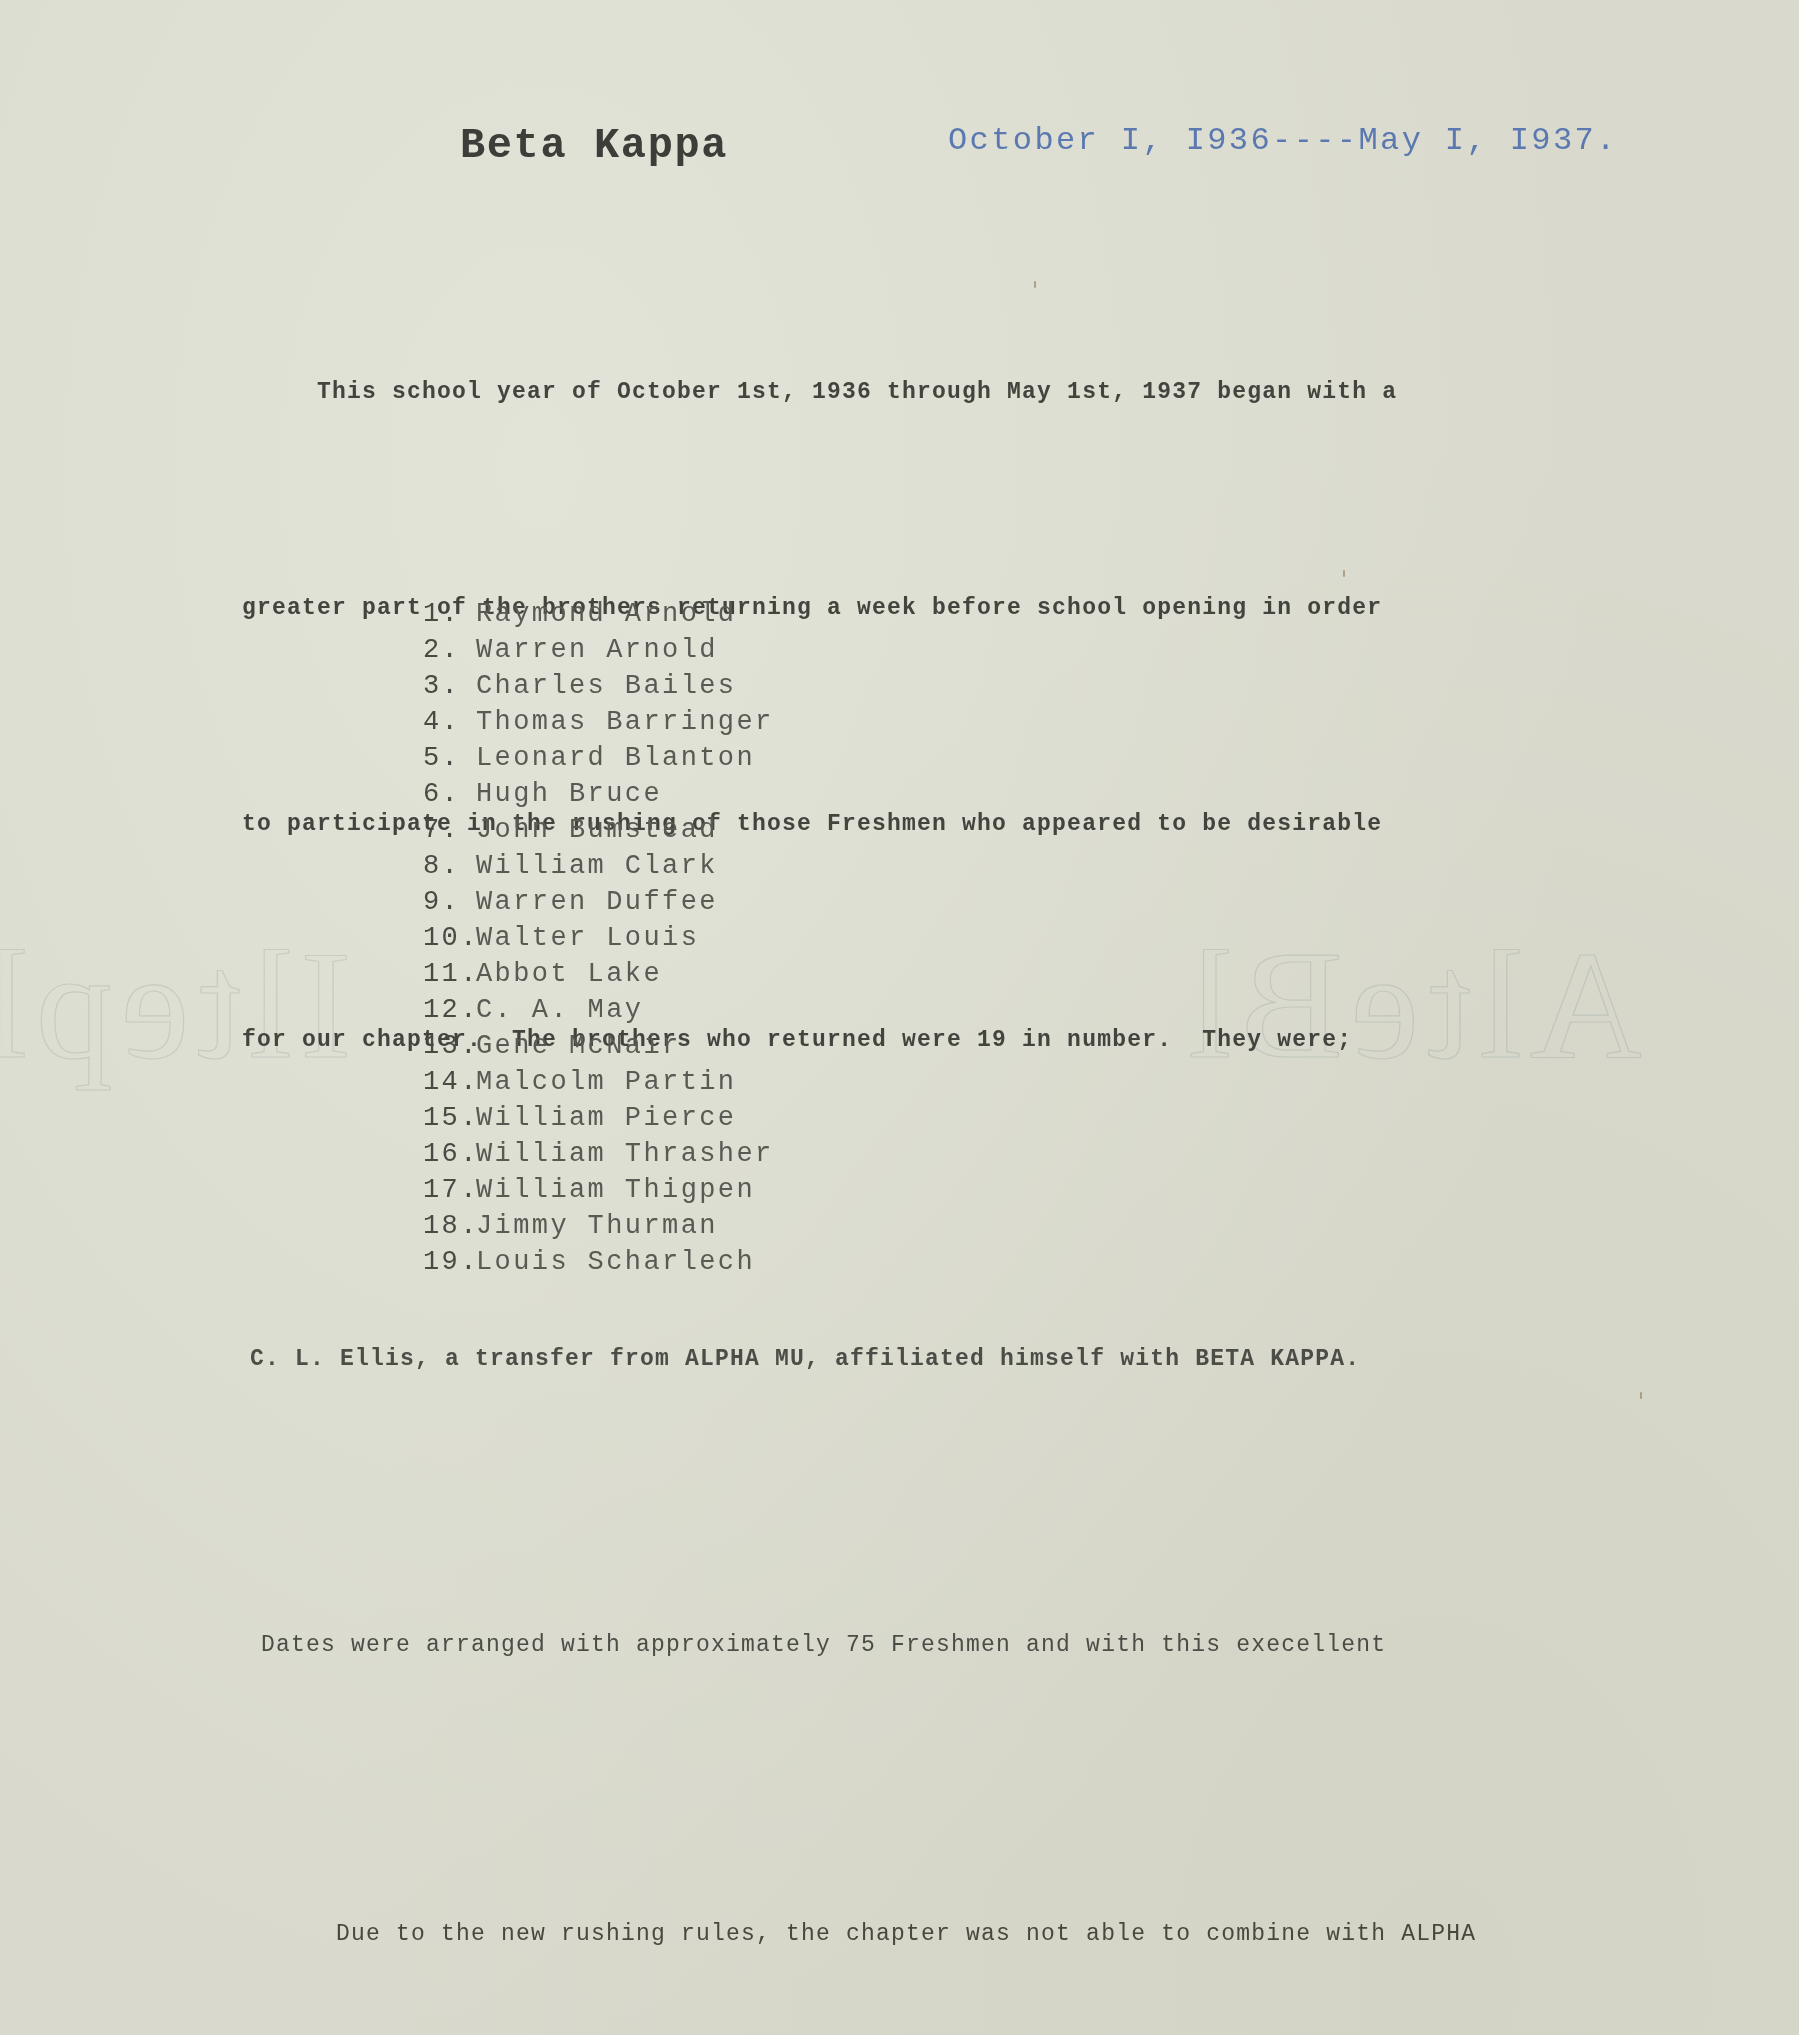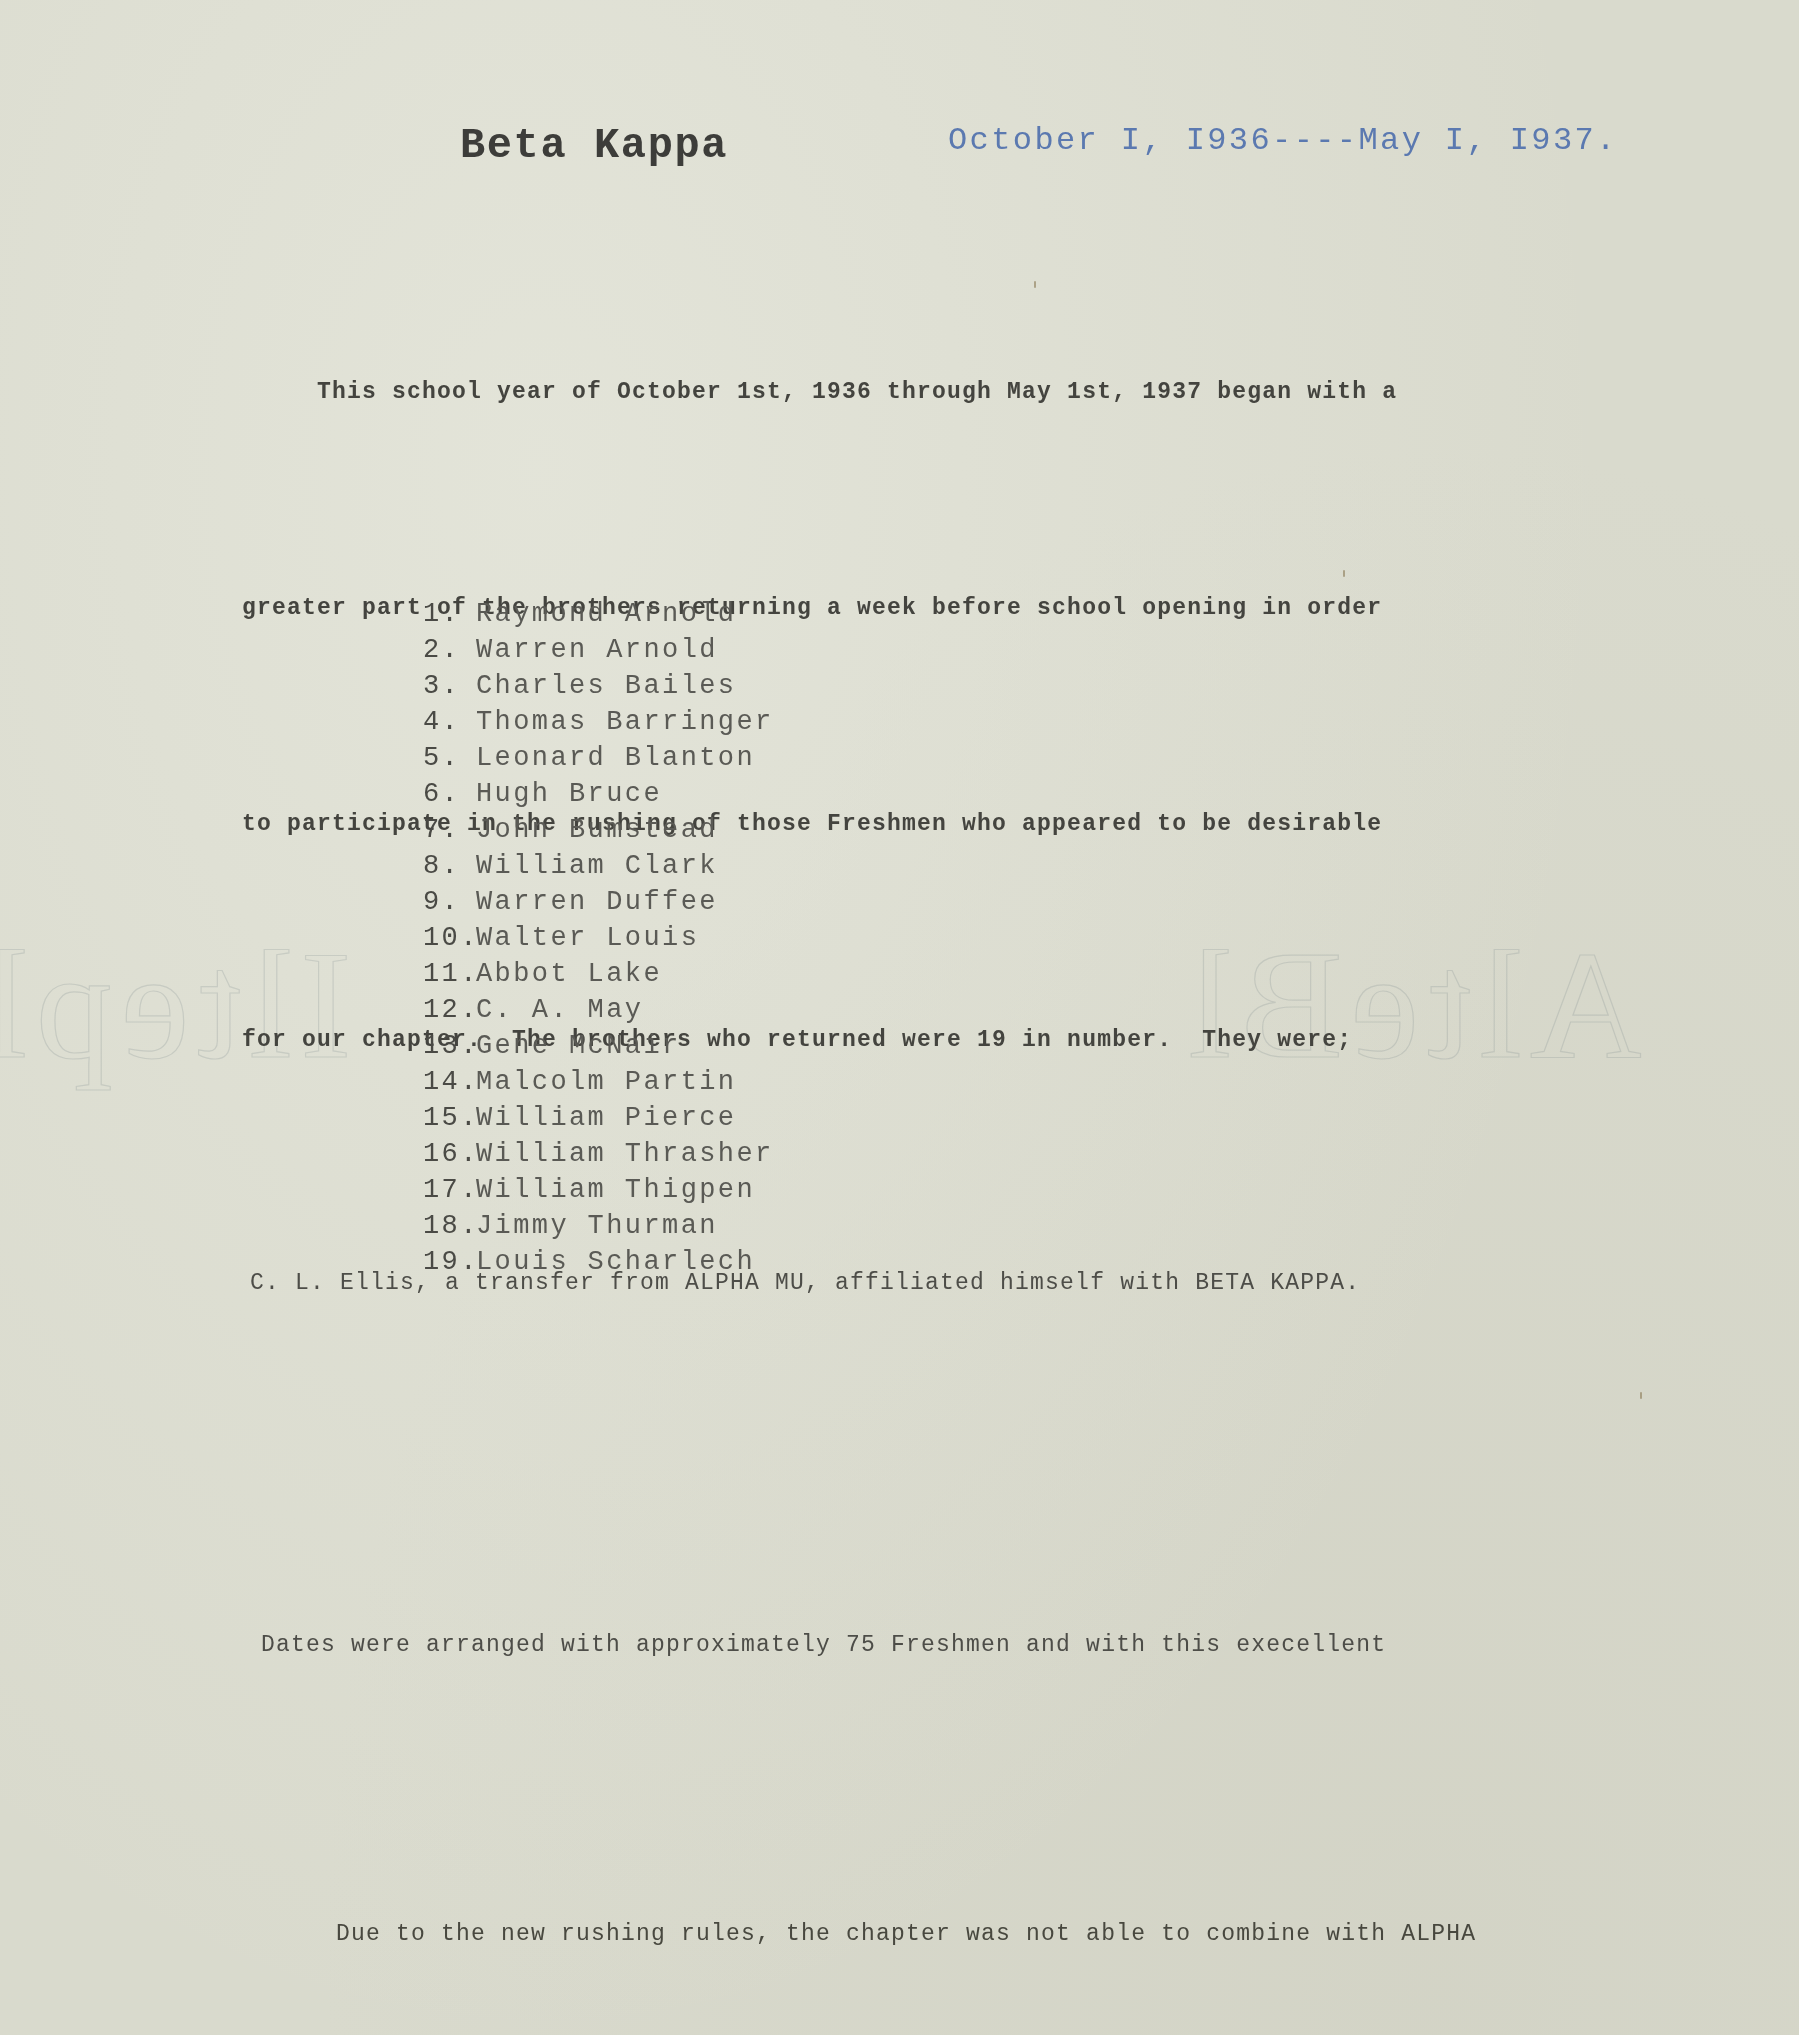--- a/index.html
+++ b/index.html
@@ -42,21 +42,21 @@
     letter-spacing: 1.2px; line-height: 72px; white-space: pre;
   }
   .p1 { left: 242px; top: 212px; }
   .list {
     position: absolute; left: 423px; top: 596px; margin: 0; padding: 0;
     list-style: none; font-size: 27px; line-height: 36px; color: #5a5a55;
     letter-spacing: 2.4px;
   }
   .list li { white-space: pre; }
   .list .num { display: inline-block; width: 53px; color: #4a4a45; }
-  .transfer { left: 250px; top: 1247px; font-weight: normal; color: #4d4d48; }
+  .transfer { left: 250px; top: 1323px; font-weight: bold; color: #4d4d48; }
   .p2 { left: 261px; top: 1465px; font-weight: normal; color: #4d4d48; }
   .p3 { left: 261px; top: 1754px; font-weight: normal; color: #48483f; }
   .speck { position:absolute; width:2.4px; height:6.5px; background:#8a7a55; opacity:.6; border-radius:1.2px; }
 </style>
 </head>
 <body>
 
 <div class="page">
 
   <div class="watermark wm-left">Iltepl</div>

